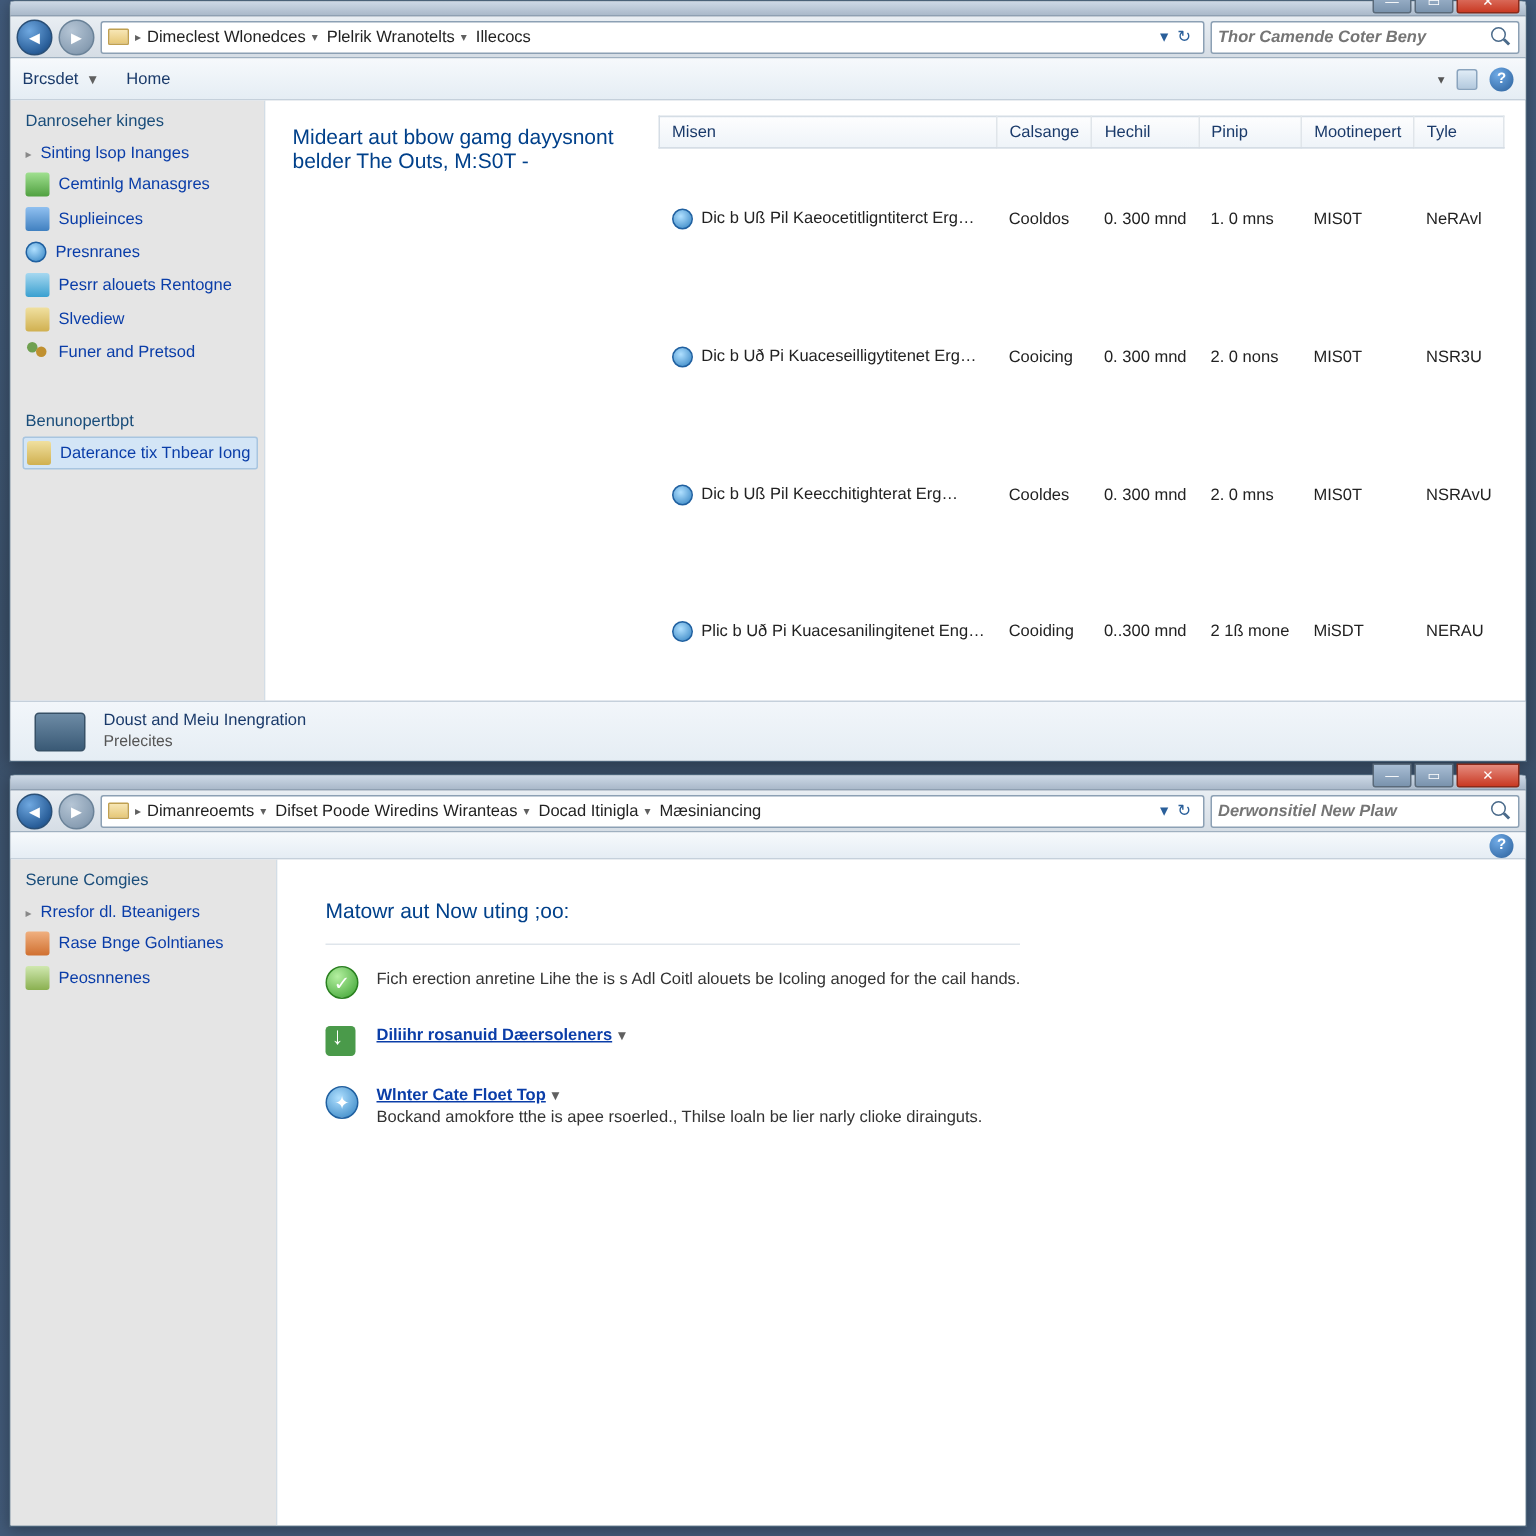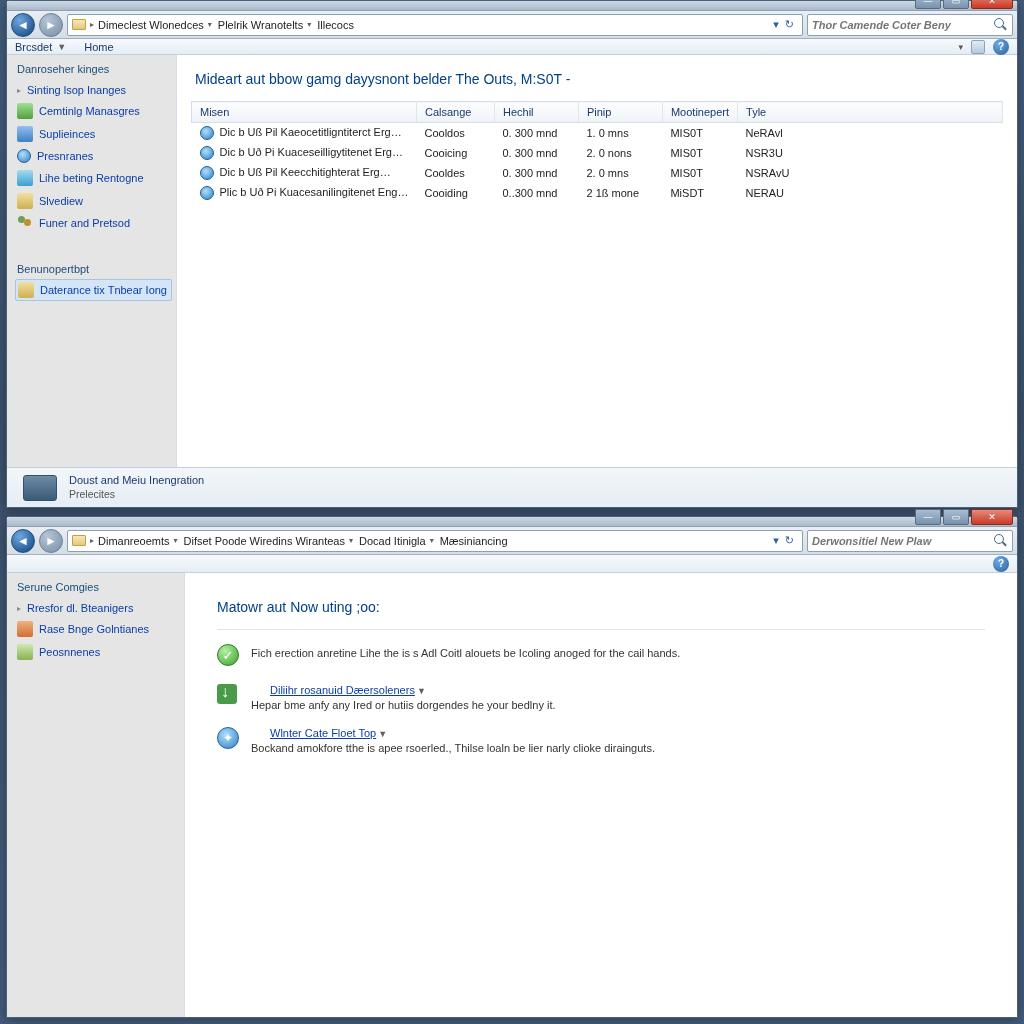--- a/index.html
+++ b/index.html
@@ -17,63 +17,63 @@
   .addrbar { flex:1; height:22px; background:#fff; border:1px solid #8ca0b4; border-radius:2px; display:flex; align-items:center; padding:0 4px; gap:2px; }
   .crumb { display:flex; align-items:center; gap:4px; padding:0 2px; color:#222; }
   .crumb .sep { color:#606060; font-size:8px; }
   .folder-ic { width:14px; height:11px; background:linear-gradient(180deg,#f7e6b5,#e6c878); border:1px solid #c0a050; border-radius:1px; }
   .refreshbox { display:flex; align-items:center; gap:2px; padding:0 4px; color:#2a5f9a; }
   .searchbox { width:206px; height:22px; background:#fff; border:1px solid #8ca0b4; border-radius:2px; display:flex; align-items:center; padding:0 4px; justify-content:space-between; }
   .searchbox input { border:none; outline:none; font-size:11px; font-style:italic; color:#888; width:170px; background:transparent;font-weight:bold; }
   .mag { width:14px; height:14px; position:relative; }
   .mag::before { content:""; position:absolute; width:8px; height:8px; border:1.5px solid #4a6a8a; border-radius:50%; left:0; top:0; }
   .mag::after { content:""; position:absolute; width:5px; height:1.5px; background:#4a6a8a; transform:rotate(45deg); left:8px; top:9px; }
-  .toolbar { height:16px; background:linear-gradient(180deg,#f6f9fc,#e5edf4); border-bottom:1px solid #c5d0db; display:flex; align-items:center; padding:0 8px; gap:18px; }
+  .toolbar { height:28px; background:linear-gradient(180deg,#f6f9fc,#e5edf4); border-bottom:1px solid #c5d0db; display:flex; align-items:center; padding:0 8px; gap:18px; }
   .toolbtn { color:#1a3a6a; cursor:default; display:flex; align-items:center; gap:3px; }
   .toolbar .right { margin-left:auto; display:flex; align-items:center; gap:8px; color:#3a5a8a; }
   .small-ic { width:14px; height:14px; background:#5a8acc; border-radius:2px; display:inline-block; }
   .help-ic { width:16px; height:16px; border-radius:50%; background:radial-gradient(circle at 35% 30%,#6faae6,#2a5f9a); color:#fff; display:flex; align-items:center; justify-content:center; font-size:10px; font-weight:bold; }
   .body { flex:1; display:flex; overflow:hidden; }
   .sidebar { width:170px; background:#e5e5e5; border-right:1px solid #d3dde6; padding:8px 4px 8px 8px; display:flex; flex-direction:column; gap:3px; }
   .side-head { color:#1a4d7a; font-size:11px; margin-bottom:4px; padding-left:2px; }
   .side-item { display:flex; align-items:center; gap:6px; padding:2px 2px; color:#0a3da8; cursor:default; }
   .side-item.sel { background:#d3e5f6; border:1px solid #a8c5e0; border-radius:2px; }
   .side-item.bullet::before { content:"▸"; color:#888; font-size:8px; }
   .ic { width:16px; height:16px; display:inline-block; border-radius:2px; }
   .ic-green { background:linear-gradient(180deg,#a0e090,#50a040); }
   .ic-blue { background:linear-gradient(180deg,#90c0f0,#4080c0); }
   .ic-globe { background:radial-gradient(circle at 40% 35%,#b0e0ff,#3080c0); border-radius:50%; border:1px solid #2060a0; width:14px; height:14px; }
   .ic-yel { background:linear-gradient(180deg,#f0e0a0,#d0b050); }
   .ic-org { background:linear-gradient(180deg,#f0b080,#d07030); }
   .ic-ppl { width:16px; height:14px; position:relative; }
   .ic-ppl::before { content:""; position:absolute; width:7px;height:7px;border-radius:50%;background:#70a050;left:1px;top:0; }
   .ic-ppl::after { content:""; position:absolute; width:7px;height:7px;border-radius:50%;background:#c09030;left:7px;top:3px; }
   .side-group { margin-top:28px; }
-  .content { flex:1; background:#fff; display:flex; flex-direction:column; padding:10px 14px 0 14px; overflow:hidden; }
+  .content { flex:1; background:#fff; display:flex; flex-direction:row; padding:10px 14px 0 14px; overflow:hidden; }
   .heading { color:#00408a; font-size:14px; font-family:"Segoe UI",sans-serif; margin:6px 0 14px 4px; }
   .table { width:100%; border-collapse:collapse; font-size:11px; }
   .table th { text-align:left; font-weight:normal; color:#1a3a6a; background:linear-gradient(180deg,#fdfdfe,#eef3f8); border:1px solid #d5dde5; border-right:1px solid #e0e5ea; padding:4px 8px; height:20px;margin-top:36px; }
   .table td { padding:3px 8px; color:#222; border:none; white-space:nowrap; }
   .table td .rowic { margin-right:6px; vertical-align:middle; }
   .statusbar { height:40px; background:linear-gradient(180deg,#f2f6fa,#e5edf4); border-top:1px solid #c5d0db; display:flex; align-items:center; padding:4px 16px; gap:12px; }
   .status-ic { width:34px; height:26px; background:linear-gradient(180deg,#6d8ba5,#3a5a76); border:1px solid #375066; border-radius:3px; }
   .status-txt { display:flex; flex-direction:column; line-height:1.25; }
   .status-txt .t1 { color:#1a3a6a; }
   .status-txt .t2 { color:#555; font-size:10.5px; }
   
   .sec-body { padding:10px 18px; }
   .sec-line { border-bottom:1px solid #dfe5eb; margin:8px 0 14px 0; }
   .sec-row { display:flex; align-items:flex-start; gap:10px; margin-bottom:16px; }
   .sec-ic { width:24px; height:24px; flex:0 0 24px; }
   .ic-check { width:22px; height:22px; border-radius:50%; background:radial-gradient(circle at 35% 30%,#b4f0a0,#3aa030); border:1px solid #2a8020; display:flex; align-items:center; justify-content:center; color:#fff; font-size:13px; }
   .ic-down { width:20px; height:20px; background:#4a9a4a; position:relative; border-radius:3px; }
   .ic-down::after { content:"↓"; color:#fff; position:absolute; left:4px; top:-1px; font-size:16px; font-weight:bold; }
   .ic-gear { width:22px; height:22px; border-radius:50%; background:radial-gradient(circle at 40% 35%,#b0e0ff,#3080c0); border:1px solid #2060a0; display:flex;align-items:center;justify-content:center;color:#fff;font-size:12px; }
   .sec-txt { flex:1; }
-  .sec-link { color:#0a3da8; font-weight:400; text-decoration:underline;margin-left:19px; }
+  .sec-link { color:#0a3da8; font-weight:700; text-decoration:underline; }
   .sec-desc { color:#333; font-size:11px; margin-top:3px; }
   .drop { font-size:9px; color:#606060; margin-left:2px; }
   .ff-ic { width:28px; height:28px; border-radius:50%; background:radial-gradient(circle at 40% 35%,#f0a050,#c05010 60%,#3060a0); border:1px solid #904010; }
   .toproom { flex:1; }
 </style>
 </head>
 <body>
 
 <div class="window top">
   <div class="titlebar">
@@ -136,21 +136,21 @@
       <div class="side-item">
           <span class="ic ic-blue"></span>
           <span>Suplieinces</span>
         </div>
       <div class="side-item">
           <span class="ic ic-globe"></span>
           <span>Presnranes</span>
         </div>
       <div class="side-item">
           <span class="ic ic-blue" style="background:linear-gradient(180deg,#a6d8f0,#3aa0d0)"></span>
-          <span>Lihe beting Rentogne</span>
+          <span>Pesrr alouets Rentogne</span>
         </div>
       <div class="side-item">
           <span class="ic ic-yel"></span>
           <span>Slvediew</span>
         </div>
       <div class="side-item">
           <span class="ic-ppl"></span>
           <span>Funer and Pretsod</span>
         </div>
       <div class="side-group">
@@ -289,21 +289,20 @@
           <div class="sec-txt">
             <div class="sec-desc">Fich erection anretine Lihe the is s Adl Coitl alouets be Icoling anoged for the cail hands.</div>
           </div>
         </div>
         <div class="sec-row">
           <div class="sec-ic">
               <div class="ic-down"></div>
             </div>
           <div class="sec-txt">
             <span class="sec-link"><span>Diliihr rosanuid Dæersoleners</span></span><span class="drop">▼</span>
-            <div class="sec-desc">Hepar bme anfy any Ired or hutiis dorgendes he your bedlny it.</div>
           </div>
         </div>
         <div class="sec-row">
           <div class="sec-ic">
               <div class="ic-gear">✦</div>
             </div>
           <div class="sec-txt">
             <span class="sec-link"><span>Wlnter Cate Floet Top</span></span><span class="drop">▼</span>
             <div class="sec-desc">Bockand amokfore tthe is apee rsoerled., Thilse loaln be lier narly clioke dirainguts.</div>
           </div>

